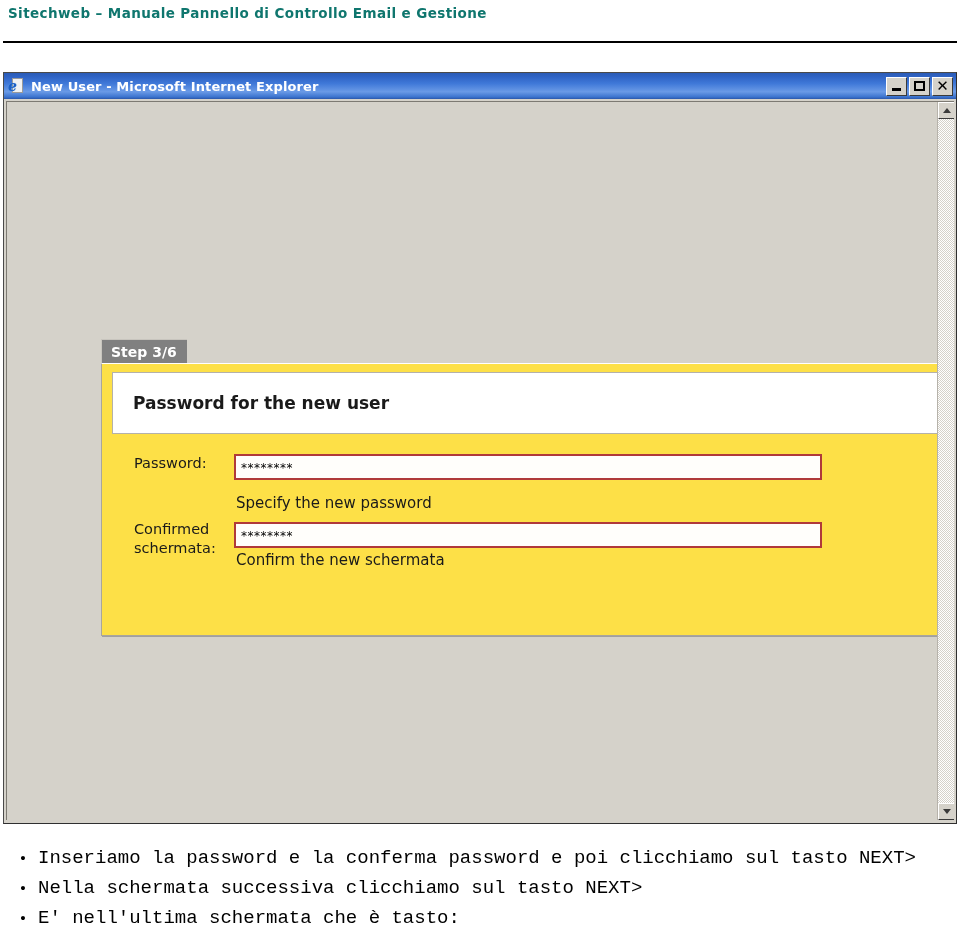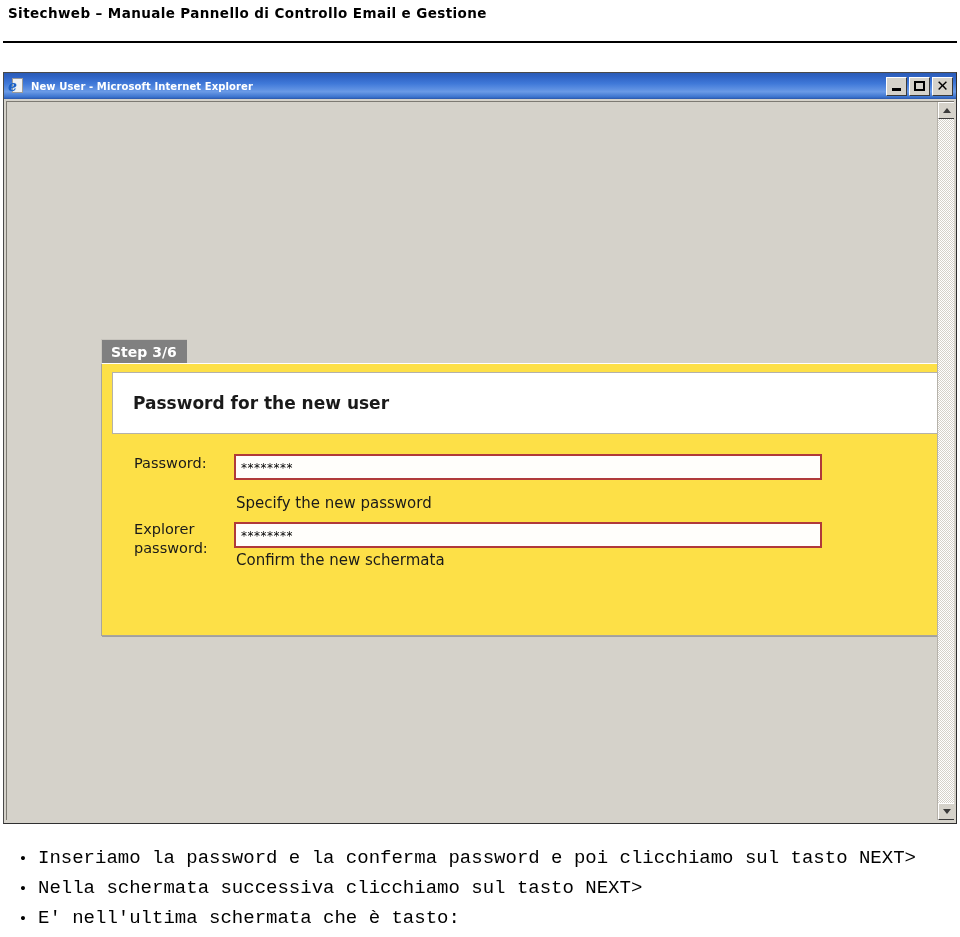--- a/index.html
+++ b/index.html
@@ -20,21 +20,21 @@
     position: absolute;
     left: 8px;
     top: 2px;
     width: 944px;
     height: 40px;
   }
   .doc-header-title {
     font-family: "DejaVu Sans", sans-serif;
     font-size: 13.5px;
     font-weight: bold;
-    color: #000000;
+    color: #0f766e;
     letter-spacing: 0.4px;
     white-space: nowrap;
     line-height: 22px;
   }
   .doc-rule {
     position: absolute;
     left: 3px;
     top: 41px;
     width: 954px;
     height: 2px;
@@ -90,21 +90,21 @@
     font-family: "DejaVu Serif", serif;
     font-style: italic;
     font-weight: bold;
     font-size: 14px;
     color: #1d5fc4;
     line-height: 14px;
     text-shadow: 0 0 1px #5fa8ec;
   }
   .ie-title-text {
     font-family: "DejaVu Sans", sans-serif;
-    font-size: 10px;
+    font-size: 13px;
     font-weight: bold;
     color: #ffffff;
     white-space: nowrap;
     letter-spacing: 0.1px;
   }
   .ie-titlebar-buttons {
     margin-left: auto;
     display: flex;
     gap: 2px;
     padding-right: 3px;
@@ -426,21 +426,21 @@
 
           <div class="form-area">
 
             <div class="field-row pw">
               <span class="field-label">Password:</span>
               <input class="field-input" type="text" readonly="" value="********" style="">
             </div>
             <div class="field-hint pw">Specify the new password</div>
 
             <div class="field-row conf">
-              <span class="field-label two-line">Explorer password:</span>
+              <span class="field-label two-line">Confirmed schermata:</span>
               <input class="field-input" type="text" readonly="" value="********" style="">
             </div>
             <div class="field-hint conf">Confirm the new schermata</div>
 
 
           </div>
         </div>
       </div>
 
     </div>

